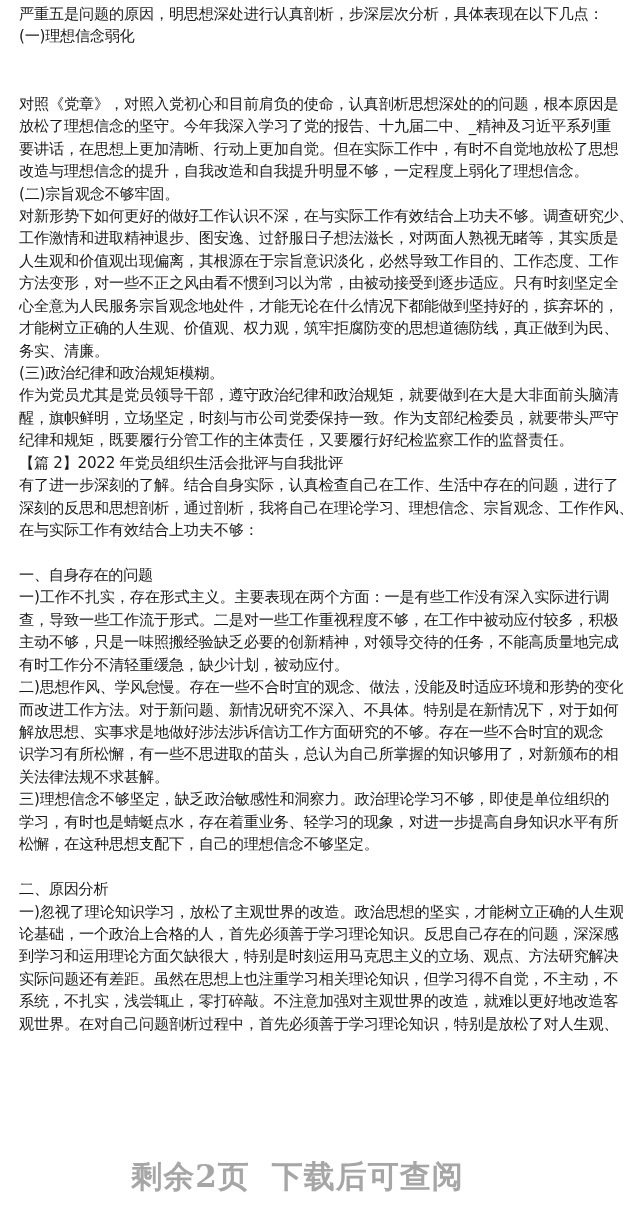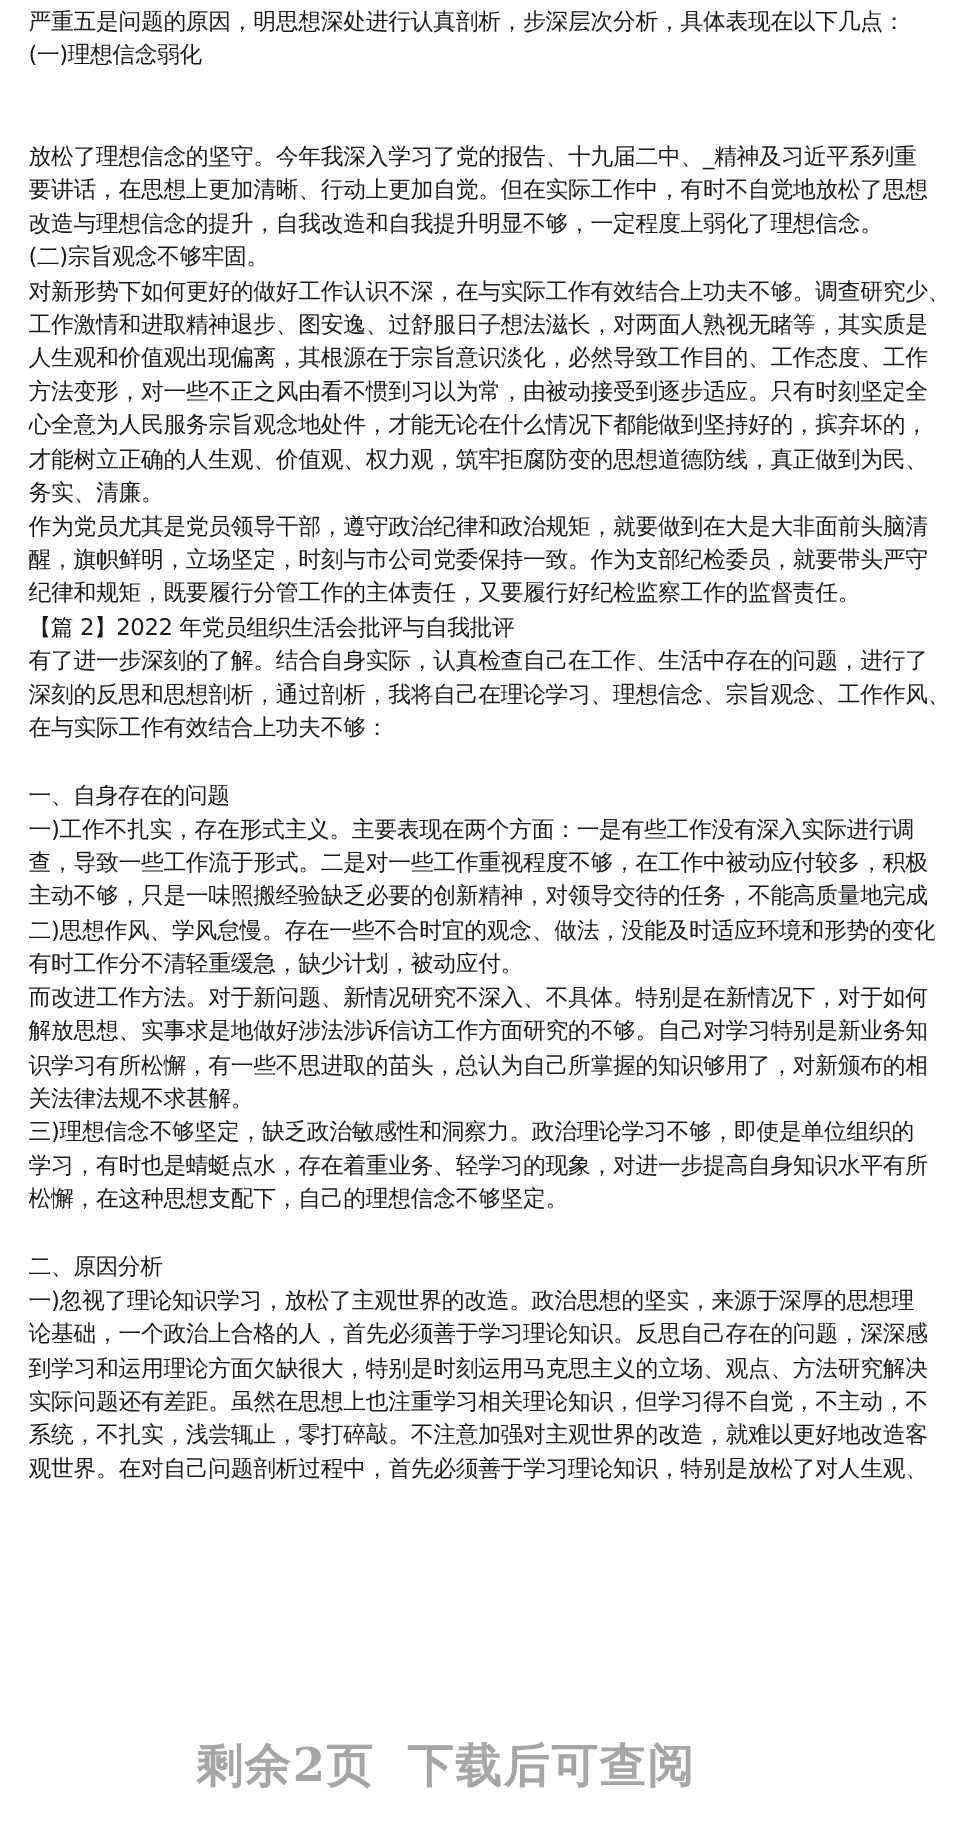--- a/index.html
+++ b/index.html
@@ -18,55 +18,57 @@
 </style>
 </head>
 <body>
 
 <div class="page">
   <div class="doc" id="doc">
       <span class="line">严重五是问题的原因，明思想深处进行认真剖析，步深层次分析，具体表现在以下几点：</span>
       <span class="line heading">(一)理想信念弱化</span>
       <span class="blank"></span>
       <span class="blank"></span>
+      <span class="line">对照《党章》，对照入党初心和目前肩负的使命，认真剖析思想深处的的问题，根本原因是</span>
       <span class="line">放松了理想信念的坚守。今年我深入学习了党的报告、十九届二中、_精神及习近平系列重</span>
       <span class="line">要讲话，在思想上更加清晰、行动上更加自觉。但在实际工作中，有时不自觉地放松了思想</span>
       <span class="line">改造与理想信念的提升，自我改造和自我提升明显不够，一定程度上弱化了理想信念。</span>
       <span class="line heading">(二)宗旨观念不够牢固。</span>
       <span class="line">对新形势下如何更好的做好工作认识不深，在与实际工作有效结合上功夫不够。调查研究少、</span>
       <span class="line">工作激情和进取精神退步、图安逸、过舒服日子想法滋长，对两面人熟视无睹等，其实质是</span>
       <span class="line">人生观和价值观出现偏离，其根源在于宗旨意识淡化，必然导致工作目的、工作态度、工作</span>
       <span class="line">方法变形，对一些不正之风由看不惯到习以为常，由被动接受到逐步适应。只有时刻坚定全</span>
       <span class="line">心全意为人民服务宗旨观念地处件，才能无论在什么情况下都能做到坚持好的，摈弃坏的，</span>
       <span class="line">才能树立正确的人生观、价值观、权力观，筑牢拒腐防变的思想道德防线，真正做到为民、</span>
       <span class="line">务实、清廉。</span>
+      <span class="line heading">(三)政治纪律和政治规矩模糊。</span>
       <span class="line">作为党员尤其是党员领导干部，遵守政治纪律和政治规矩，就要做到在大是大非面前头脑清</span>
       <span class="line">醒，旗帜鲜明，立场坚定，时刻与市公司党委保持一致。作为支部纪检委员，就要带头严守</span>
       <span class="line">纪律和规矩，既要履行分管工作的主体责任，又要履行好纪检监察工作的监督责任。</span>
       <span class="line heading">【篇 2】2022 年党员组织生活会批评与自我批评</span>
       <span class="line">有了进一步深刻的了解。结合自身实际，认真检查自己在工作、生活中存在的问题，进行了</span>
       <span class="line">深刻的反思和思想剖析，通过剖析，我将自己在理论学习、理想信念、宗旨观念、工作作风、</span>
       <span class="line">在与实际工作有效结合上功夫不够：</span>
       <span class="blank"></span>
       <span class="line heading">一、自身存在的问题</span>
       <span class="line">一)工作不扎实，存在形式主义。主要表现在两个方面：一是有些工作没有深入实际进行调</span>
       <span class="line">查，导致一些工作流于形式。二是对一些工作重视程度不够，在工作中被动应付较多，积极</span>
       <span class="line">主动不够，只是一味照搬经验缺乏必要的创新精神，对领导交待的任务，不能高质量地完成，</span>
+      <span class="line">有时工作分不清轻重缓急，缺少计划，被动应付。</span>
       <span class="line">二)思想作风、学风怠慢。存在一些不合时宜的观念、做法，没能及时适应环境和形势的变化</span>
-      <span class="line">有时工作分不清轻重缓急，缺少计划，被动应付。</span>
       <span class="line">而改进工作方法。对于新问题、新情况研究不深入、不具体。特别是在新情况下，对于如何</span>
-      <span class="line">解放思想、实事求是地做好涉法涉诉信访工作方面研究的不够。自己对学习特别是新业务知</span>
+      <span class="line">解放思想、实事求是地做好涉法涉诉信访工作方面研究的不够。存在一些不合时宜的观念</span>
       <span class="line">识学习有所松懈，有一些不思进取的苗头，总认为自己所掌握的知识够用了，对新颁布的相</span>
       <span class="line">关法律法规不求甚解。</span>
       <span class="line">三)理想信念不够坚定，缺乏政治敏感性和洞察力。政治理论学习不够，即使是单位组织的</span>
       <span class="line">学习，有时也是蜻蜓点水，存在着重业务、轻学习的现象，对进一步提高自身知识水平有所</span>
       <span class="line">松懈，在这种思想支配下，自己的理想信念不够坚定。</span>
       <span class="blank"></span>
       <span class="line heading">二、原因分析</span>
-      <span class="line">一)忽视了理论知识学习，放松了主观世界的改造。政治思想的坚实，来源于深厚的思想理</span>
+      <span class="line">一)忽视了理论知识学习，放松了主观世界的改造。政治思想的坚实，才能树立正确的人生观</span>
       <span class="line">论基础，一个政治上合格的人，首先必须善于学习理论知识。反思自己存在的问题，深深感</span>
       <span class="line">到学习和运用理论方面欠缺很大，特别是时刻运用马克思主义的立场、观点、方法研究解决</span>
       <span class="line">实际问题还有差距。虽然在思想上也注重学习相关理论知识，但学习得不自觉，不主动，不</span>
       <span class="line">系统，不扎实，浅尝辄止，零打碎敲。不注意加强对主观世界的改造，就难以更好地改造客</span>
       <span class="line">观世界。在对自己问题剖析过程中，首先必须善于学习理论知识，特别是放松了对人生观、</span>
     </div>
 
   <div class="footer">
     <span>剩余2页</span>
     <span>下载后可查阅</span>

